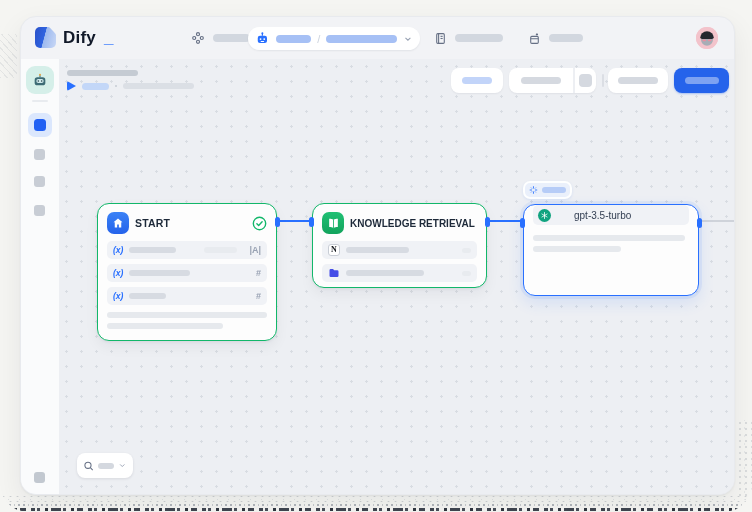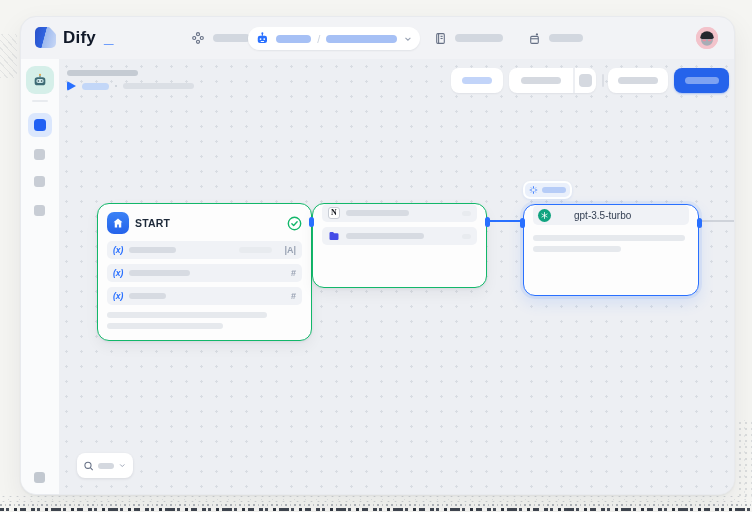--- a/index.html
+++ b/index.html
@@ -1,19 +1,19 @@
 <!DOCTYPE html>
 <html><head>
 <meta charset="utf-8">
 <title>Dify</title>
 <style>
   * { margin:0; padding:0; box-sizing:border-box; }
   html,body { width:752px; height:512px; overflow:hidden; }
   body { font-family:"Liberation Sans", sans-serif; background:#f5f5f2; }
-  .stage { position:relative; width:752px; height:512px; background:#f5f5f2; overflow:hidden; }
+  .stage { position:relative; width:752px; height:512px; background:#f5f5f2; overflow:hidden;border-radius:28px; }
 
   
   .window { position:absolute; left:20px; top:16px; width:715px; height:479px;
     background:#f2f3f6; border:1px solid #e8eaee; border-radius:16px;
     box-shadow:0 1px 2px rgba(16,24,40,.05), 0 10px 28px rgba(16,24,40,.07); }
 
   
   .hdr { position:relative; height:42px; }
   .brand { position:absolute; left:14px; top:10px; display:flex; align-items:flex-end; gap:7px; }
   .logo { width:21px; height:21px; border-radius:5px 8px 5px 5px;
@@ -244,21 +244,21 @@
           <div class="ph h7" style="width:40px;"></div>
         </div>
         <div class="pill primary" style="left:615px; width:55px;">
           <div class="ph h7" style="width:34px;"></div>
         </div>
 
         <div class="edge" style="left:216px; width:39px;"></div>
         <div class="edge" style="left:426px; width:40px;"></div>
         <div class="edge gray" style="left:638px; width:39px;"></div>
 
-        <div class="node green" style="left:38px; top:144px; width:215px; height:138px;">
+        <div class="node green" style="left:38px; top:144px; width:180px; height:138px;">
           <div class="node-head">
             <div class="node-ico blue">
               <svg width="12" height="12" viewBox="0 0 24 24" fill="#fff">
                 <path d="M12 3l9 7.5h-2.5V21h-4.8v-6h-3.4v6H5.5V10.5H3z"></path>
               </svg>
             </div>
             <span class="node-title">START</span>
             <svg width="15" height="15" viewBox="0 0 16 16">
               <circle cx="8" cy="8" r="6.6" fill="#fff" stroke="#12b76a" stroke-width="1.5"></circle>
               <path d="M5.2 8.2l1.9 1.9 3.7-3.9" stroke="#12b76a" stroke-width="1.5" fill="none" stroke-linecap="round" stroke-linejoin="round"></path>
@@ -281,20 +281,33 @@
               <div class="ph h6" style="width:37px;"></div>
               <span class="rowtype">#</span>
             </div>
             <div class="skel" style="width:160px; margin-top:7px;"></div>
             <div class="skel" style="width:116px; margin-top:5px;"></div>
           </div>
           <div class="handle r"></div>
         </div>
 
         <div class="node green" style="left:253px; top:144px; width:175px; height:85px;">
+          <div class="node-head">
+            <div class="node-ico green">
+              <svg width="13" height="13" viewBox="0 0 24 24">
+                <path d="M12 5.5C10 4 7 3.4 4 3.4v15.2c3 0 6 .6 8 2.1 2-1.5 5-2.1 8-2.1V3.4c-3 0-6 .6-8 2.1z" fill="#fff"></path>
+                <line x1="12" y1="5.5" x2="12" y2="20.7" stroke="#17b26a" stroke-width="1.6"></line>
+              </svg>
+            </div>
+            <span class="node-title small">KNOWLEDGE RETRIEVAL</span>
+            <svg width="15" height="15" viewBox="0 0 16 16">
+              <circle cx="8" cy="8" r="6.6" fill="#fff" stroke="#12b76a" stroke-width="1.5"></circle>
+              <path d="M5.2 8.2l1.9 1.9 3.7-3.9" stroke="#12b76a" stroke-width="1.5" fill="none" stroke-linecap="round" stroke-linejoin="round"></path>
+            </svg>
+          </div>
           <div class="node-rows">
             <div class="nrow">
               <div class="notion-ico">N</div>
               <div class="ph h6" style="width:63px;"></div>
               <div class="ph h5 faint" style="width:9px; margin-left:auto;"></div>
             </div>
             <div class="nrow">
               <svg width="12" height="12" viewBox="0 0 24 24">
                 <path d="M3 6.5A2.5 2.5 0 015.5 4h4.6l2.2 2.3h6.2A2.5 2.5 0 0121 8.8v8.7a2.5 2.5 0 01-2.5 2.5h-13A2.5 2.5 0 013 17.5z" fill="#444ce7"></path>
               </svg>

